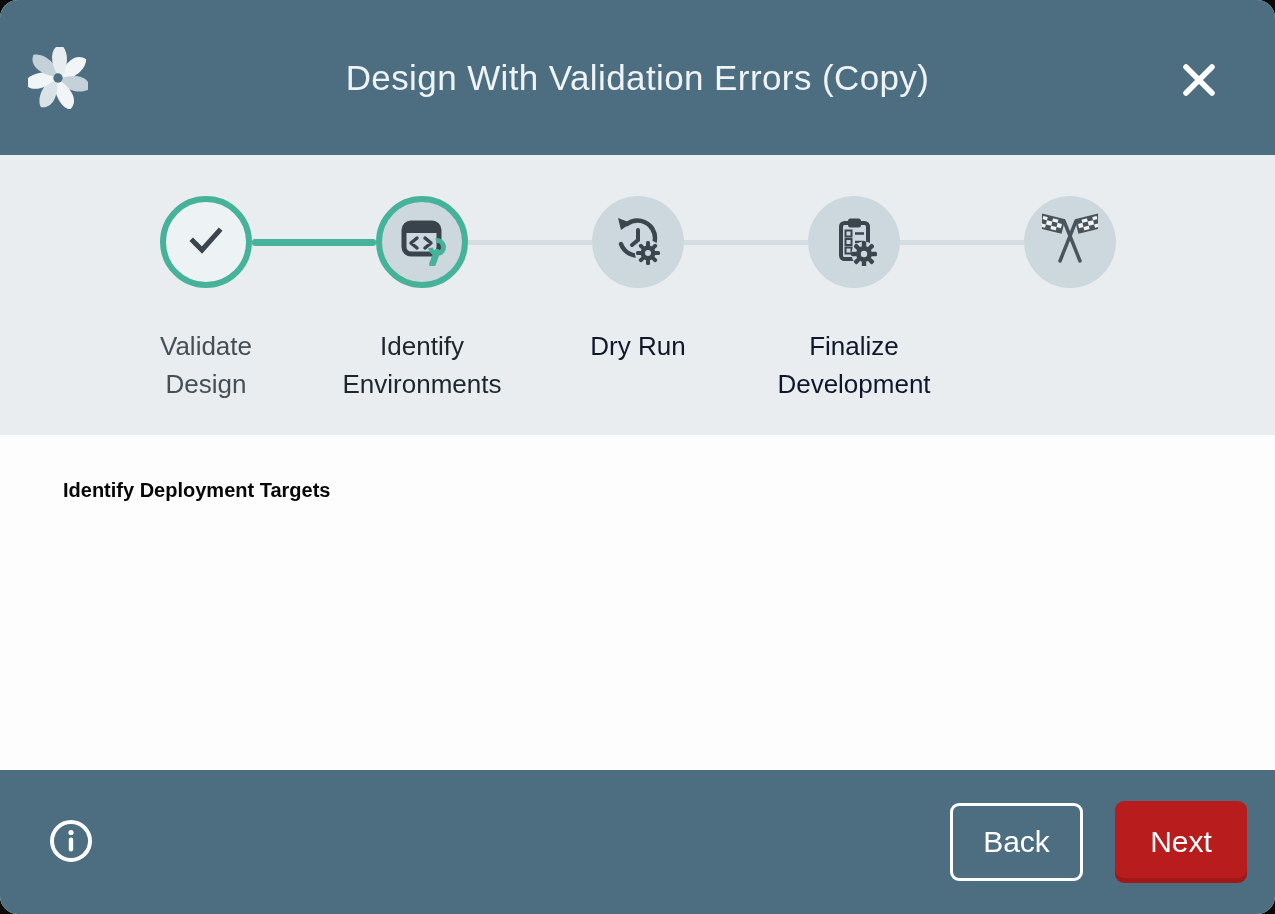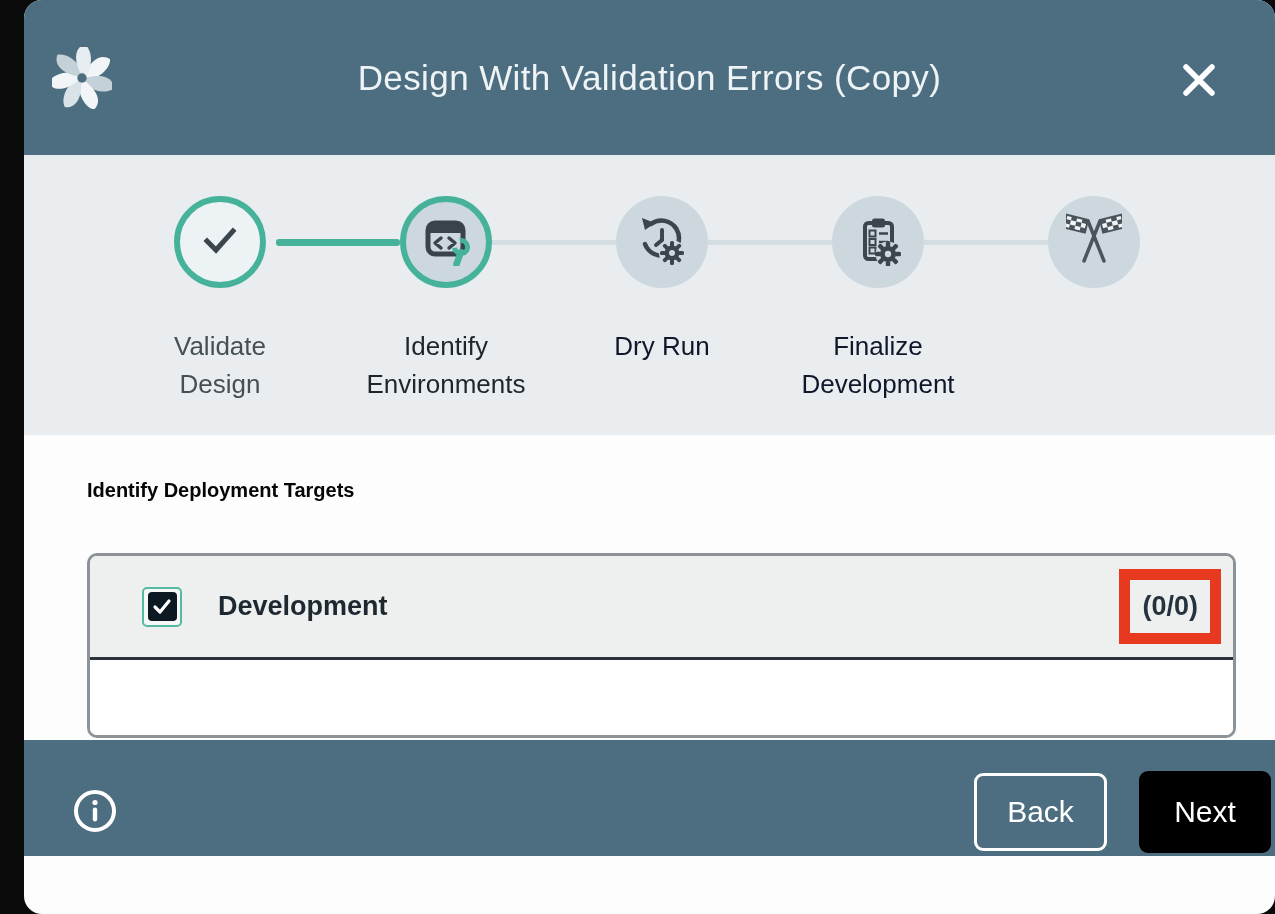--- a/index.html
+++ b/index.html
@@ -1,31 +1,31 @@
 <!DOCTYPE html>
 <html><head>
 <meta charset="utf-8">
 <style>
   html,body{margin:0;padding:0;width:1275px;height:914px;background:#0a0a0a;font-family:"Liberation Sans","DejaVu Sans",sans-serif;}
-  .modal{position:absolute;inset:0;border-radius:18px;overflow:hidden;background:#fdfdfd;margin-left:24px;}
+  .modal{position:absolute;inset:0;border-radius:18px;overflow:hidden;background:#fdfdfd;}
 
   
   .hdr{position:absolute;top:0;left:0;right:0;height:155px;background:#4c6e80;}
   .logo{position:absolute;left:28px;top:47px;width:60px;height:62px;}
   .title{position:absolute;left:0;right:0;top:0;height:155px;display:flex;align-items:center;justify-content:center;
          margin:0;color:#eef3f5;font-size:35px;font-weight:400;letter-spacing:.4px;}
   .close-btn{position:absolute;right:52px;top:56px;width:48px;height:48px;background:none;border:none;padding:0;cursor:pointer;}
 
   
   .stepper{position:absolute;top:155px;left:0;right:0;height:280px;background:#e9edef;}
   .connector{position:absolute;height:5px;width:124px;background:#d3dde2;top:85px;}
   .connector.done{height:7px;top:84px;background:#46b29a;border-radius:3px;}
   .c1{left:252px}.c2{left:468px}.c3{left:684px}.c4{left:900px}
   .step{position:absolute;top:41px;width:216px;text-align:center;}
-  .s1{left:88px}.s2{left:314px}.s3{left:530px}.s4{left:746px}.s5{left:962px}
+  .s1{left:98px}.s2{left:314px}.s3{left:530px}.s4{left:746px}.s5{left:962px}
   .circle{width:92px;height:92px;border-radius:50%;margin:0 auto;background:#ccd8de;
           display:flex;align-items:center;justify-content:center;box-sizing:border-box;}
   .step.completed .circle{background:#edf2f4;border:6px solid #46b29a;}
   .step.current .circle{background:#ccd8de;border:6px solid #46b29a;}
   .step-label{width:170px;margin:40px auto 0;font-size:26px;line-height:1.45;color:#0f172a;}
   .step.completed .step-label{color:#454f55;}
   .step.current .step-label{color:#1d262c;}
 
   
   .main{position:absolute;top:435px;left:0;right:0;height:335px;background:#fdfdfd;}
@@ -36,25 +36,25 @@
               padding:0 12px 0 52px;box-sizing:border-box;}
   .cb-outer{width:40px;height:40px;border:2px solid #54baa2;border-radius:5px;box-sizing:border-box;
             display:flex;align-items:center;justify-content:center;background:#f6f8f8;cursor:pointer;}
   .cb-inner{width:29px;height:29px;background:#0d1922;border-radius:4px;display:flex;align-items:center;justify-content:center;}
   .target-name{margin-left:36px;font-size:27px;font-weight:bold;color:#1d2830;}
   .count-wrap{margin-left:auto;border:11px solid #e6391f;padding:11px 12px;}
   .target-count{font-size:27px;font-weight:bold;color:#26323d;white-space:nowrap;}
   .empty-row{height:75px;background:#fff;}
 
   
-  .ftr{position:absolute;top:740px;left:0;right:0;height:116px;background:#4c6e80;}
+  .ftr{position:absolute;top:770px;left:0;right:0;height:144px;background:#4c6e80;}
   .info-btn{position:absolute;left:49px;top:49px;width:44px;height:44px;background:none;border:none;padding:0;cursor:pointer;}
   .back-btn{position:absolute;left:950px;top:33px;width:133px;height:78px;background:transparent;
             border:3px solid #fff;border-radius:9px;color:#fff;font-size:30px;font-family:inherit;cursor:pointer;}
-  .next-btn{position:absolute;left:1115px;top:31px;width:132px;height:82px;background:#000000;border:none;
+  .next-btn{position:absolute;left:1115px;top:31px;width:132px;height:82px;background:#b91c1c;border:none;
             border-radius:9px;color:#fff;font-size:30px;font-family:inherit;cursor:pointer;
             box-shadow:inset 0 -5px 0 rgba(0,0,0,0.12);}
 </style>
 </head>
 <body>
 
 <div class="modal">
 
   <div class="hdr">
     <span class="logo">
@@ -191,36 +191,20 @@
             <use href="#flagcells" transform="translate(22,8) scale(-1,1) rotate(-14)"></use>
             <use href="#flagcells" transform="translate(34,8) rotate(-14)"></use>
           </svg>
         </span>
       </div>
     </div>
   </div>
 
   <div class="main">
     <h2 class="heading">Identify Deployment Targets</h2>
-    <div class="targets-box">
-      <div class="target-row">
-        <span class="cb-outer">
-          <span class="cb-inner">
-            <svg width="24" height="24" viewBox="0 0 24 24">
-              <path d="M5 12 L10 17 L19 6" fill="none" stroke="#ffffff" stroke-width="3.2" stroke-linecap="round" stroke-linejoin="round"></path>
-            </svg>
-          </span>
-        </span>
-        <span class="target-name">Development</span>
-        <span class="count-wrap">
-          <span class="target-count">(0/0)</span>
-        </span>
-      </div>
-      <div class="empty-row"></div>
-    </div>
   </div>
 
   <div class="ftr">
     <button class="info-btn">
       <svg width="44" height="44" viewBox="0 0 44 44">
         <circle cx="22" cy="22" r="19" fill="none" stroke="#ffffff" stroke-width="4"></circle>
         <circle cx="22" cy="13.5" r="2.6" fill="#ffffff"></circle>
         <rect x="19.8" y="18.5" width="4.4" height="14" rx="2.2" fill="#ffffff"></rect>
       </svg>
     </button>

